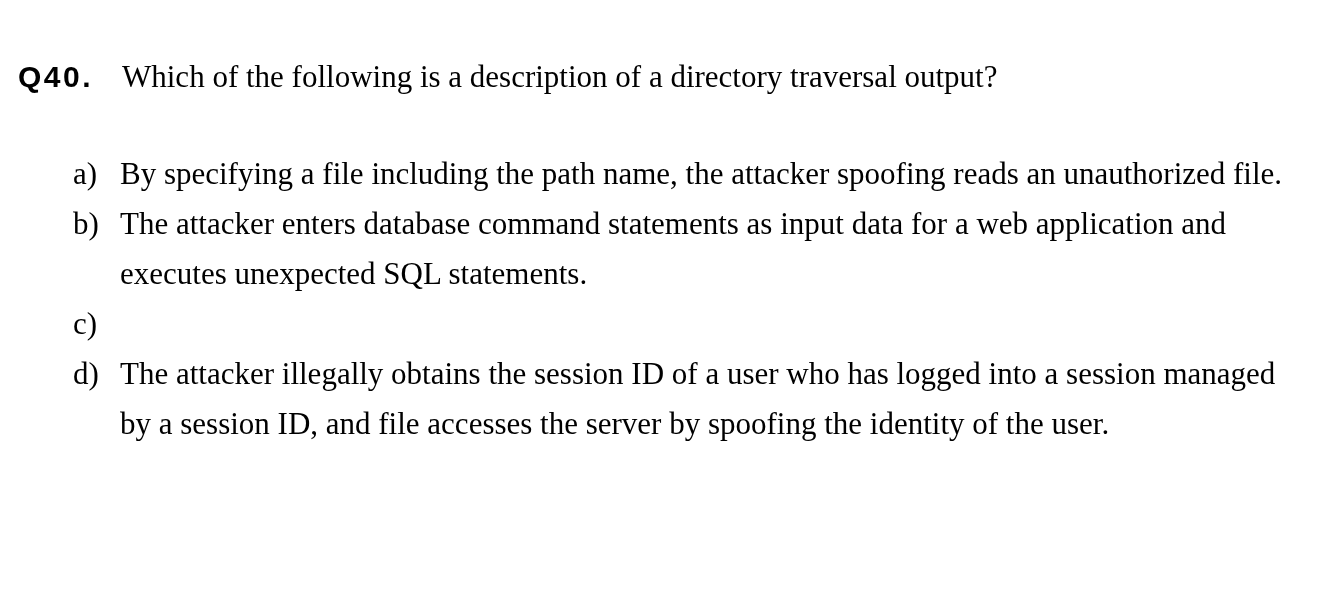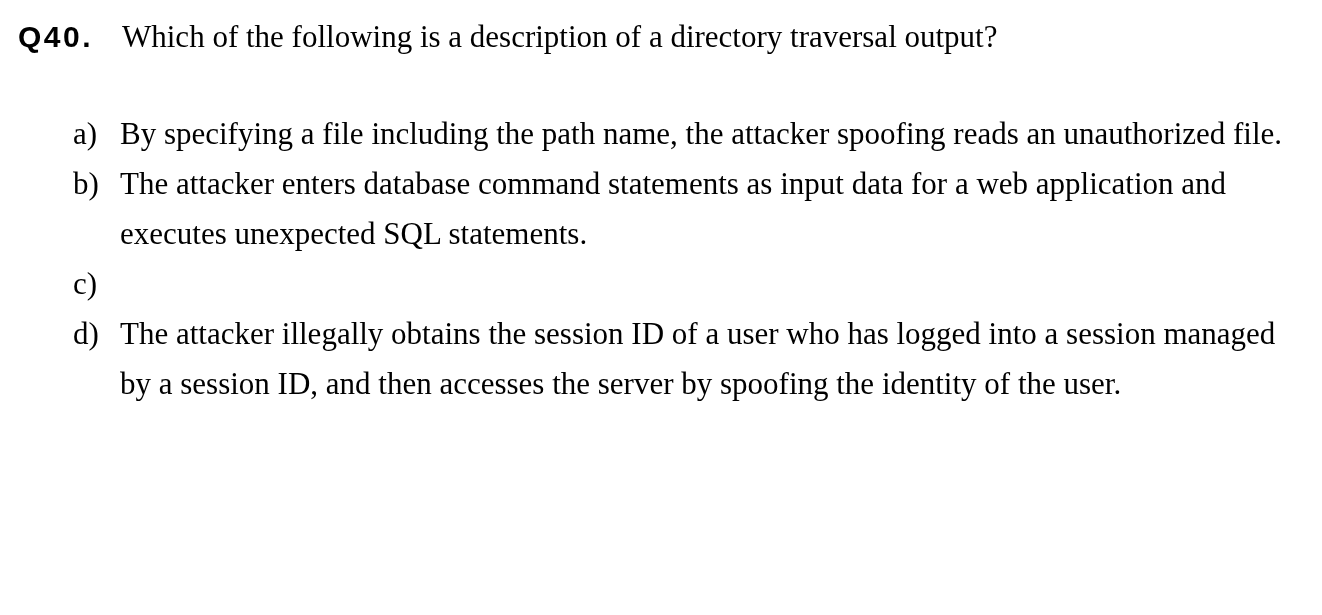--- a/index.html
+++ b/index.html
@@ -13,20 +13,21 @@
     width: 1322px;
     height: 615px;
     padding-top: 12px;
     color: #000000;
   }
   .question-row {
     display: flex;
     align-items: flex-start;
     padding-left: 18px;
     line-height: 50px;
+    margin-top: 40px;
   }
   .qnum {
     font-family: "Liberation Sans", sans-serif;
     font-weight: 700;
     font-size: 30px;
     letter-spacing: 2.5px;
     width: 104px;
     flex: 0 0 104px;
   }
   .qtext {
@@ -74,18 +75,18 @@
       <span class="letter">b)</span>
       <span class="text">The attacker enters database command statements as input data for a web application and executes unexpected SQL statements.</span>
     </div>
 
     <div class="option">
       <span class="letter">c)</span>
     </div>
 
     <div class="option">
       <span class="letter">d)</span>
-      <span class="text">The attacker illegally obtains the session ID of a user who has logged into a session managed by a session ID, and then accesses the server by spoofing the identity of the user.</span>
+      <span class="text">The attacker illegally obtains the session ID of a user who has logged into a session managed by a session ID, and file accesses the server by spoofing the identity of the user.</span>
     </div>
 
   </div>
 
 </div>
 
 </body></html>

